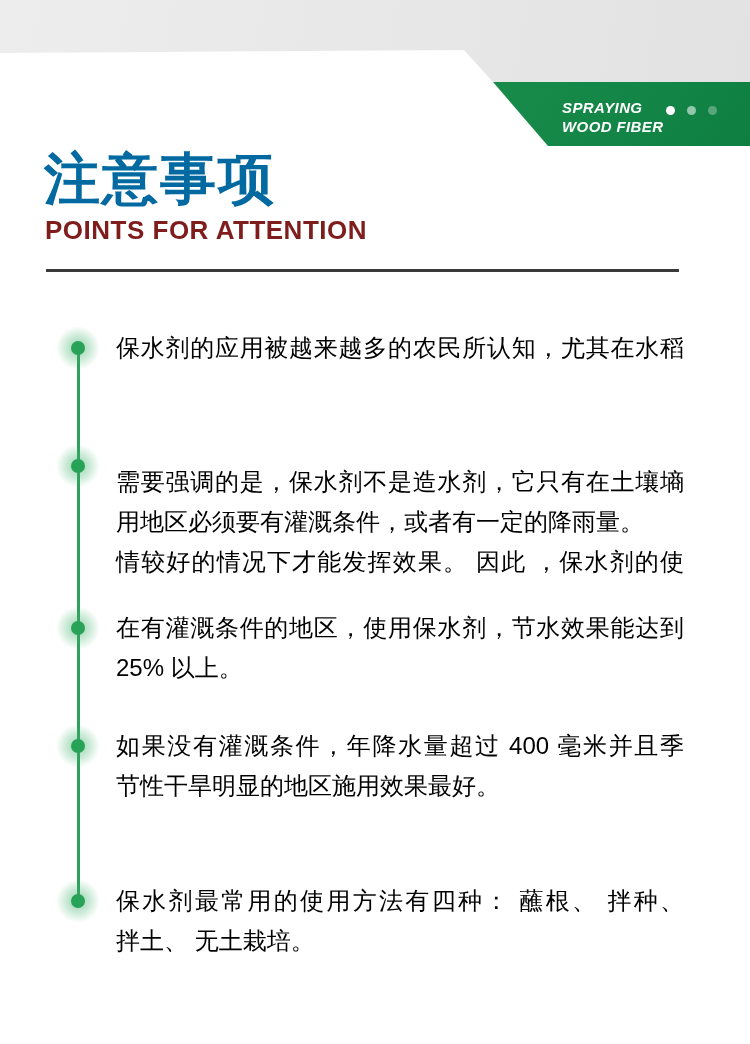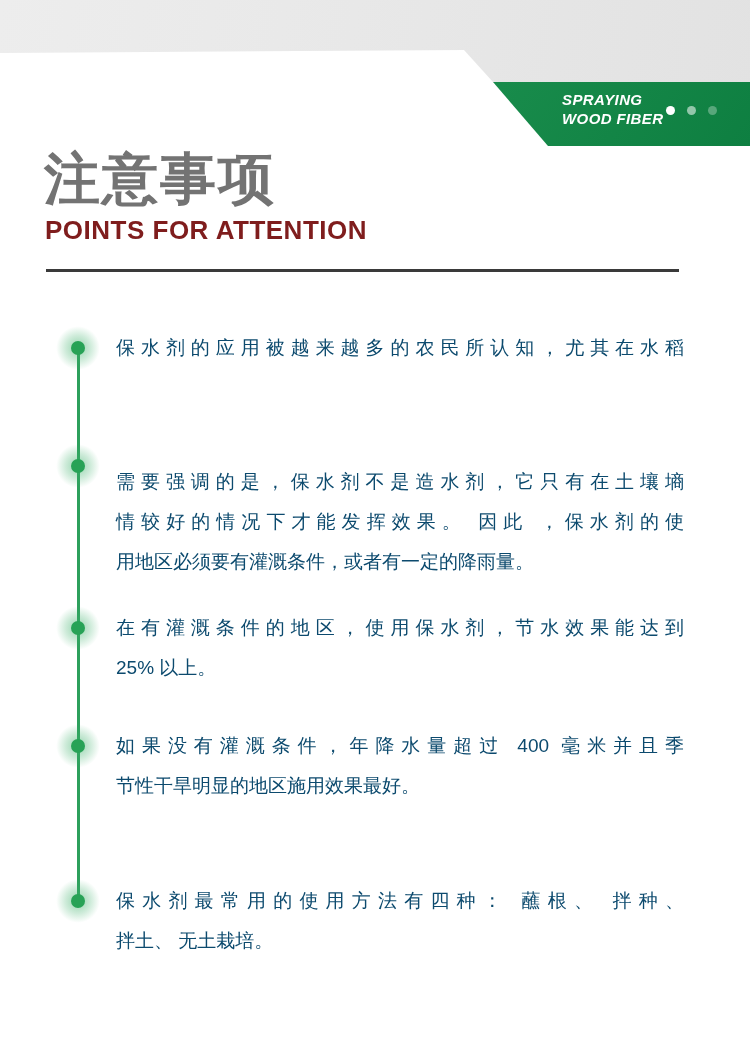--- a/index.html
+++ b/index.html
@@ -15,34 +15,34 @@
     clip-path:polygon(0 0,750px 0,750px 82px,493px 82px,464px 50px,0 53px);
     filter:drop-shadow(0 2px 2px rgba(0,0,0,0.10));
   }
   
   .badge{
     position:absolute;left:0;top:82px;width:750px;height:64px;
     background:linear-gradient(125deg,#2ba65e 0%,#1d9150 45%,#0e7f41 100%);
     clip-path:polygon(493px 0,750px 0,750px 64px,548px 64px);
   }
   .badge-text{
-    position:absolute;left:562px;top:8px;
+    position:absolute;left:562px;top:16px;
     color:#ffffff;font-style:italic;font-weight:700;
     font-size:15px;line-height:19px;letter-spacing:0.4px;
   }
   .badge-dots{position:absolute;left:666px;top:24px;display:flex;gap:12px;}
   .bdot{width:9px;height:9px;border-radius:50%;}
   .bdot1{background:#ffffff;}
   .bdot2{background:rgba(255,255,255,0.55);}
   .bdot3{background:rgba(255,255,255,0.30);}
   
   .title-zh{
     position:absolute;left:44px;top:150px;
     font-size:56px;line-height:58px;font-weight:900;
-    color:#737373;letter-spacing:2px;white-space:nowrap;
+    color:#0369a1;letter-spacing:2px;white-space:nowrap;
   }
   .title-en{
     position:absolute;left:45px;top:216px;
     font-size:26px;line-height:28px;font-weight:700;
     color:#7f1d1d;letter-spacing:0.5px;white-space:nowrap;
   }
   .title-rule{
     position:absolute;left:46px;top:269px;width:633px;height:3px;
     background:#3a3a3a;
   }
@@ -55,21 +55,21 @@
     position:absolute;width:44px;height:44px;margin:0;
     background:radial-gradient(circle,rgba(58,175,104,0.55) 0%,rgba(58,175,104,0.25) 40%,rgba(58,175,104,0) 70%);
   }
   .tl-dot::after{
     content:"";position:absolute;left:15px;top:15px;width:14px;height:14px;
     border-radius:50%;background:#27a256;
   }
   
   .para{
     position:absolute;left:116px;width:568px;
-    font-size:19px;line-height:40px;color:#0c4a6e;
+    font-size:24px;line-height:40px;color:#000000;
   }
   .line{height:40px;white-space:nowrap;}
   .line.j{white-space:normal;text-align:justify;text-align-last:justify;}
 </style>
 </head>
 <body>
 
 <div class="gray-band"></div>
 
 <div class="badge">
@@ -94,22 +94,22 @@
 <div class="tl-dot" style="left:56px;top:606px;"></div>
 <div class="tl-dot" style="left:56px;top:724px;"></div>
 <div class="tl-dot" style="left:56px;top:879px;"></div>
 
 <div class="para" style="top:328px;">
   <div class="line j">保水剂的应用被越来越多的农民所认知，尤其在水稻</div>
 </div>
 
 <div class="para" style="top:446px;margin-top:16px;">
   <div class="line j">需要强调的是，保水剂不是造水剂，它只有在土壤墒</div>
+  <div class="line">用地区必须要有灌溉条件，或者有一定的降雨量。</div>
   <div class="line j">情较好的情况下才能发挥效果。 因此 ，保水剂的使</div>
-  <div class="line">用地区必须要有灌溉条件，或者有一定的降雨量。</div>
 </div>
 
 <div class="para" style="top:608px;">
   <div class="line j">在有灌溉条件的地区，使用保水剂，节水效果能达到</div>
   <div class="line">25% 以上。</div>
 </div>
 
 <div class="para" style="top:726px;">
   <div class="line j">如果没有灌溉条件，年降水量超过 400 毫米并且季</div>
   <div class="line">节性干旱明显的地区施用效果最好。</div>

